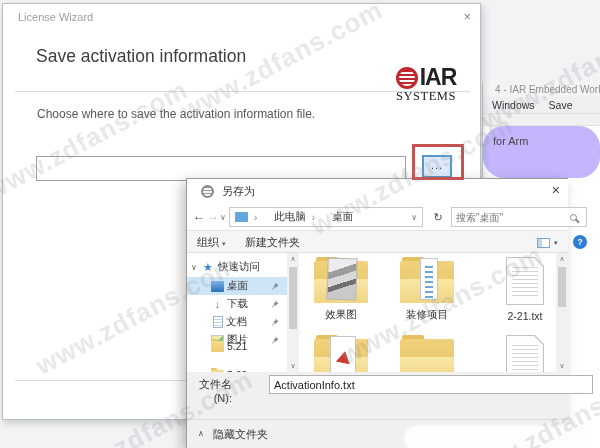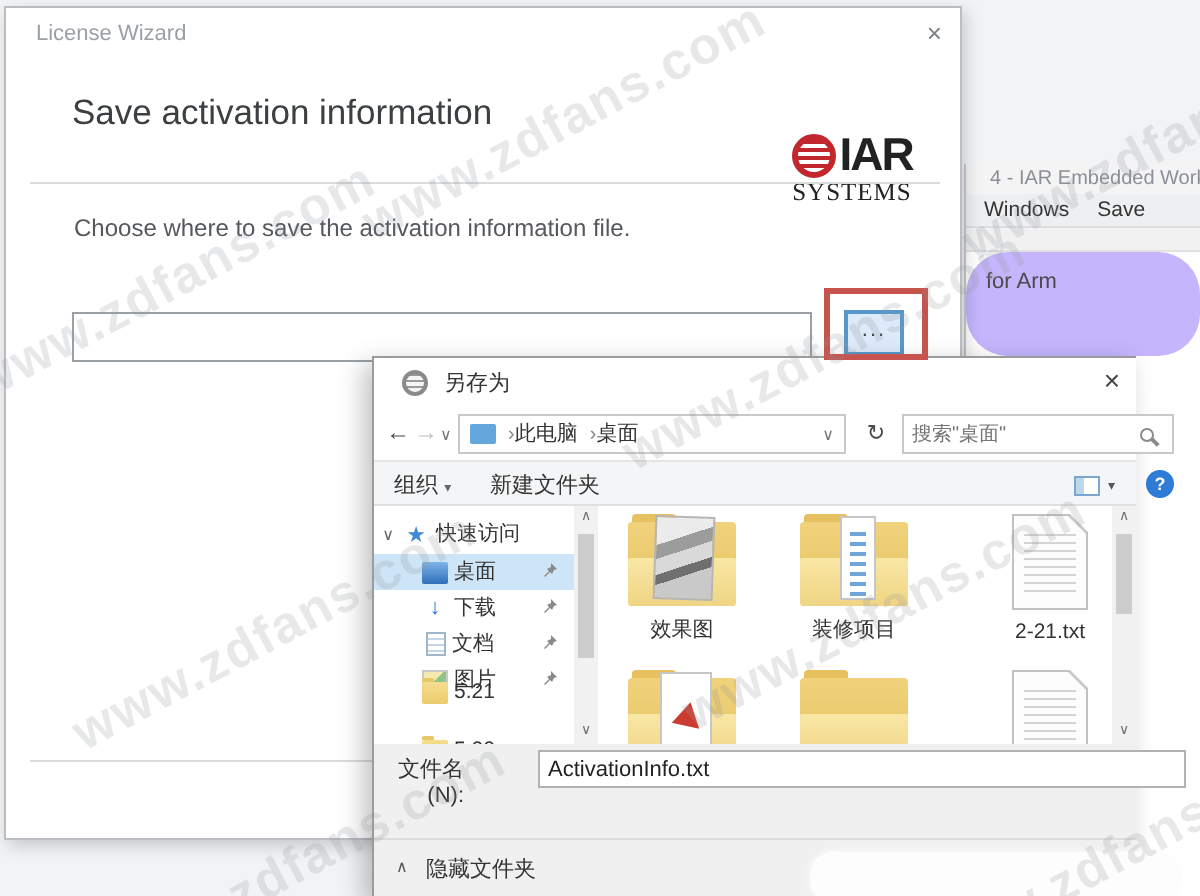--- a/index.html
+++ b/index.html
@@ -66,21 +66,21 @@
   .dlg-close { position:absolute; right:8px; top:3px; font-size:14px; color:#444; cursor:default; }
 
   .dlg-nav { position:absolute; left:0; top:24px; right:0; height:28px; background:#fff;
              border-bottom:1px solid #e4e4e4; }
   .nav-glyph { position:absolute; top:6px; font-size:12px; color:#4a4a4a; cursor:default; }
   .nav-glyph.small { font-size:8px; top:10px; color:#777; }
   .nav-glyph.disabled { color:#c2c2c2; }
   .addr { position:absolute; left:42px; top:4px; width:194px; height:20px; background:#fff;
           border:1px solid #c9c9c9; display:flex; align-items:center; }
   .addr-folder { width:13px; height:10px; background:#63a7dd; border-radius:1px; margin-left:5px; }
-  .addr-seg { margin-left:0; font-size:10.5px; color:#333; }
+  .addr-seg { margin-left:17px; font-size:10.5px; color:#333; }
   .addr-sep { margin-left:6px; font-size:10px; color:#888; }
   .addr-drop { margin-left:auto; margin-right:5px; font-size:8px; color:#777; }
   .refresh-btn { position:absolute; left:242px; top:4px; width:18px; height:20px;
                  text-align:center; line-height:20px; font-size:11px; color:#4a4a4a; cursor:default; }
   .searchbox { position:absolute; left:264px; top:4px; width:136px; height:20px; background:#fff;
                border:1px solid #c9c9c9; display:flex; align-items:center; }
   .searchbox input { flex:1; border:0; outline:none; font-size:10px; color:#9a9a9a;
                      padding:0 4px; background:transparent; min-width:0;
                      font-family:"Liberation Sans", sans-serif; }
   .icon-search { width:7px; height:7px; border:1.5px solid #8a8a8a; border-radius:50%;

